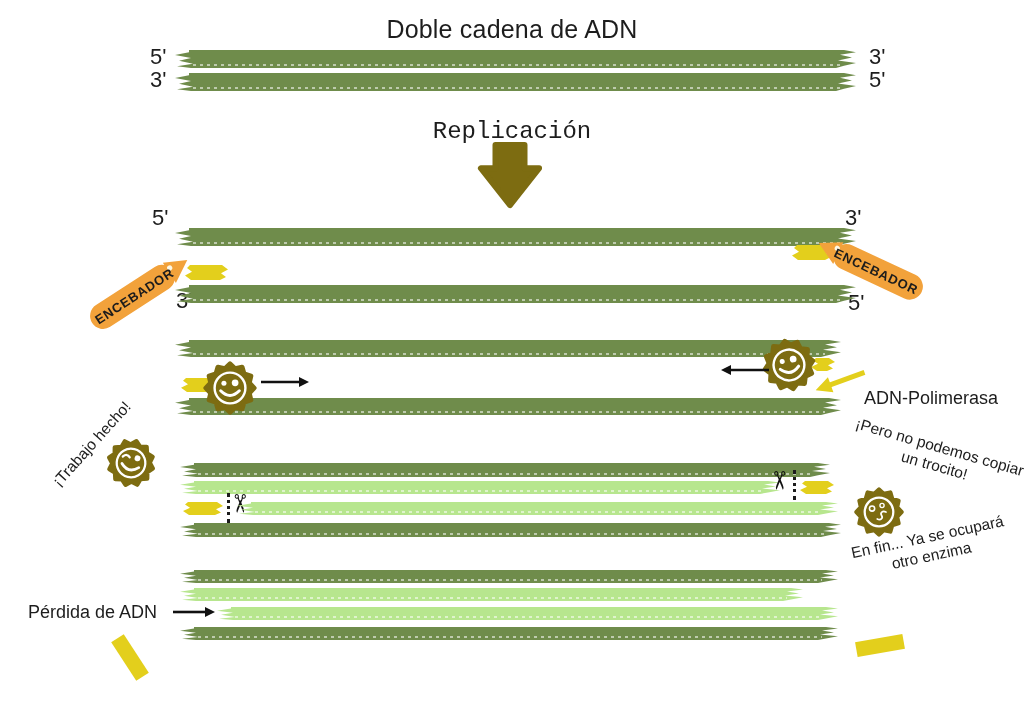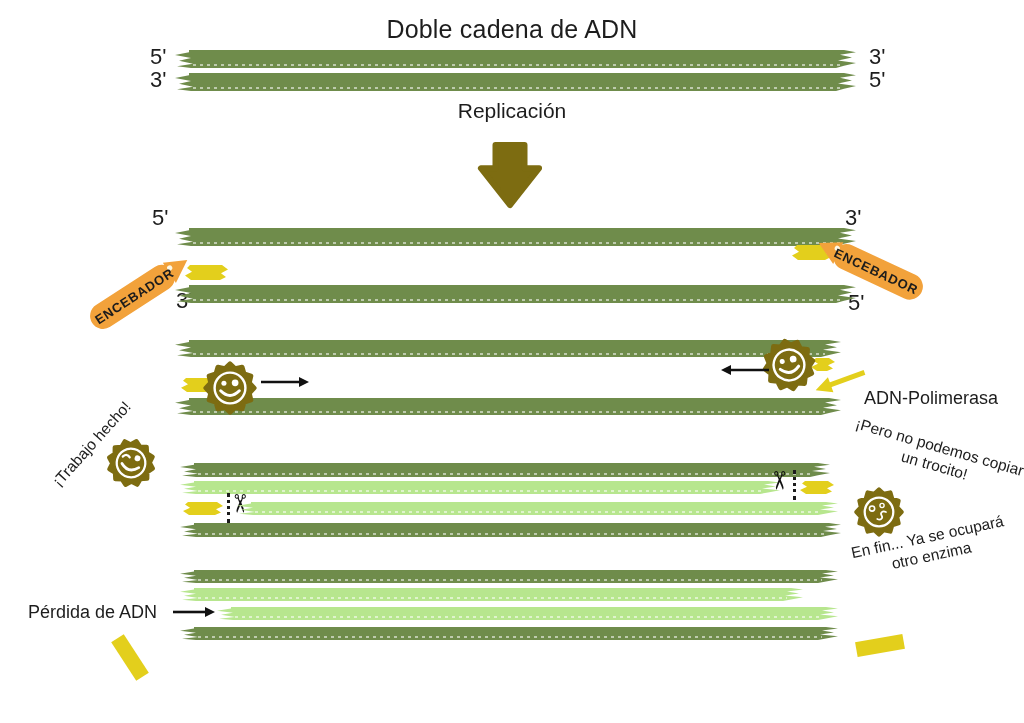--- a/index.html
+++ b/index.html
@@ -53,21 +53,21 @@
     <div class="abs ctr h1" style="top:15px;">Doble cadena de ADN</div>
     <span class="abs prime" style="left:150px;top:46px;">5'</span>
     <span class="abs prime" style="left:869px;top:46px;">3'</span>
     <div class="strand dark" style="left:175px;top:50px;width:683px;height:18px;"></div>
     <span class="abs prime" style="left:150px;top:69px;">3'</span>
     <span class="abs prime" style="left:869px;top:69px;">5'</span>
     <div class="strand dark" style="left:175px;top:73px;width:683px;height:18px;"></div>
   </div>
 
   <div>
-    <div class="abs ctr" style="top:99px;font-size:21px;">Replicación</div>
+    <div class="abs ctr" style="top:118px;font-size:24px;font-family:Liberation Mono, monospace;">Replicación</div>
     <svg class="abs" style="left:475px;top:141px;" width="70" height="72" viewBox="-4 -4 72 74">
       <polygon class="olive" points="17,0 47,0 47,24 62,24 32,62 2,24 17,24"></polygon>
     </svg>
   </div>
 
   <div>
     <span class="abs prime" style="left:152px;top:207px;">5'</span>
     <span class="abs prime" style="left:845px;top:207px;">3'</span>
     <div class="strand dark" style="left:175px;top:228px;width:683px;height:18px;"></div>
 

